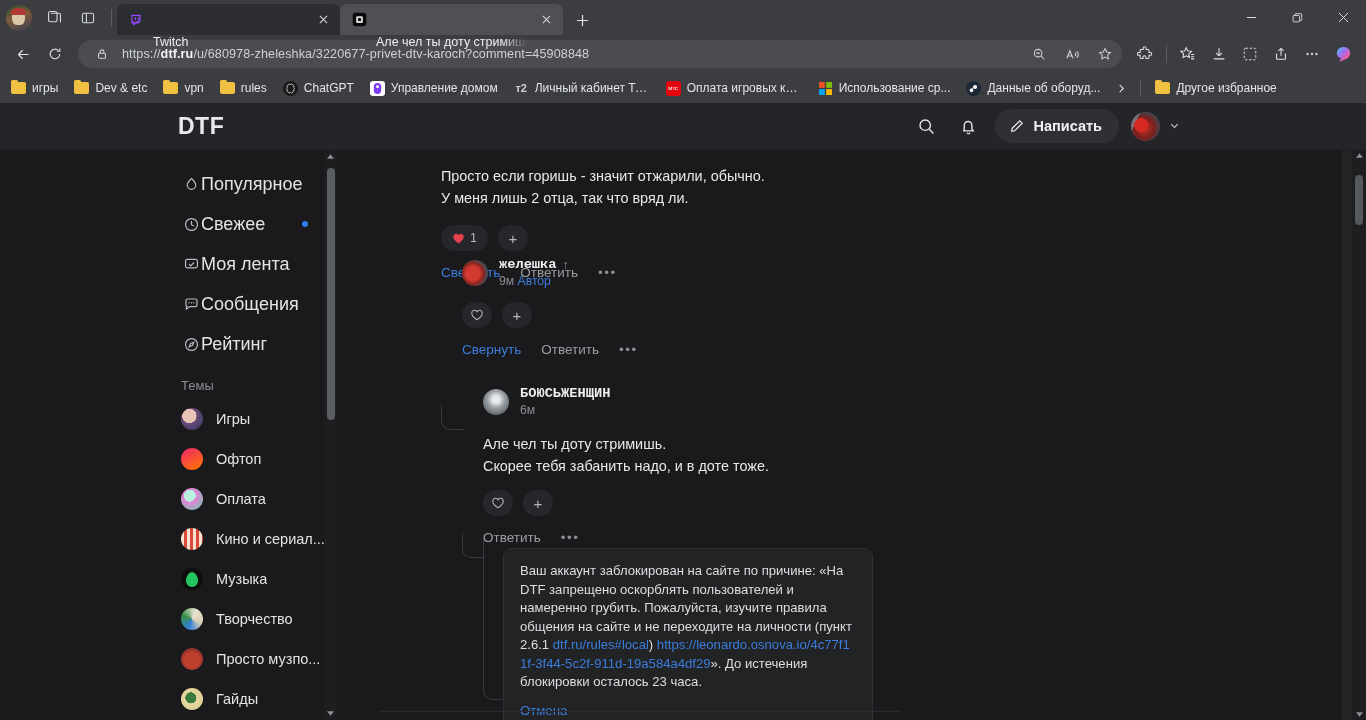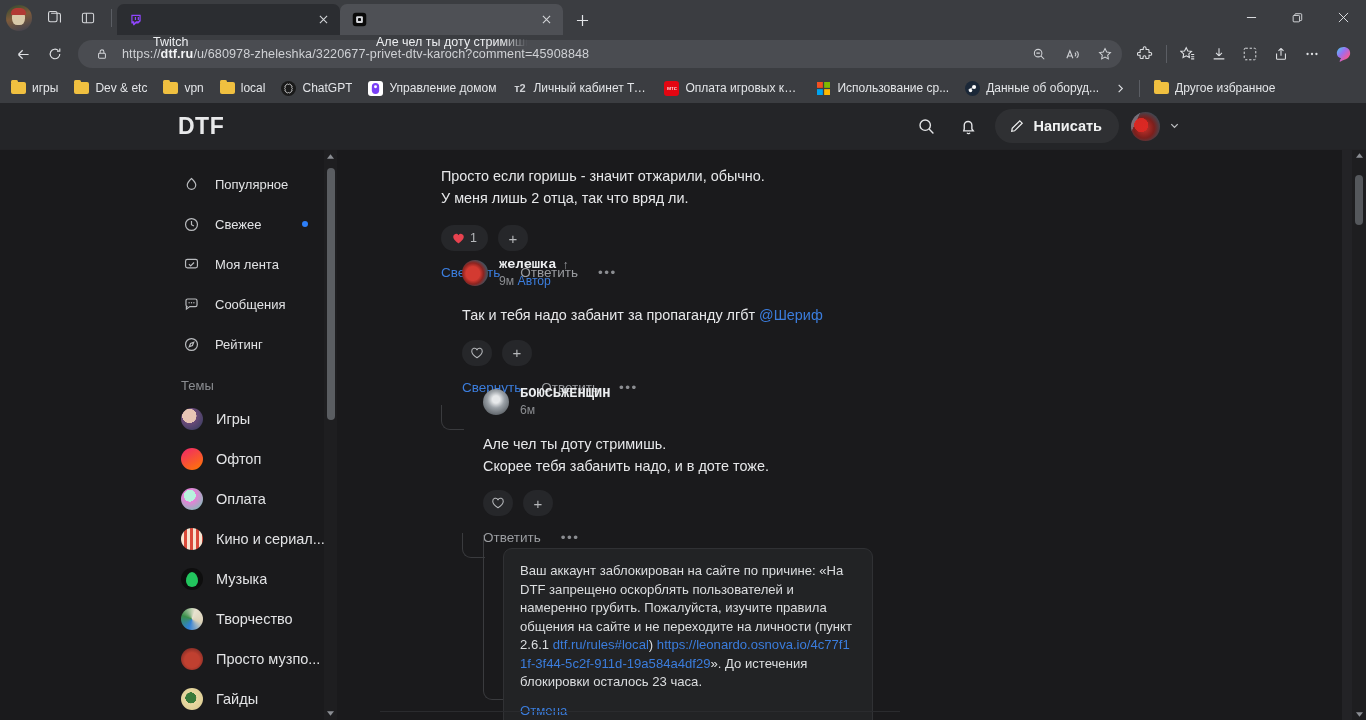--- a/index.html
+++ b/index.html
@@ -110,21 +110,21 @@
      linear-gradient(115deg, rgba(140,160,175,.55) 0 22%, transparent 23%);}
   .chev { color:#bfc1c4; font-size:11px; }
 
   .page-body { position:relative; height: 570px; }
 
   
   .sidebar {
     position:absolute; left:165px; top:0; width:170px; height:570px; overflow:hidden;
     background:#1a1a1c;
   }
-  .nav-item { display:flex; align-items:center; gap:14px; height:40px; padding-left:16px; color:#e2e3e5; font-size:13px; position:relative;}
+  .nav-item { display:flex; align-items:center; height:40px; padding-left:16px; color:#e2e3e5; font-size:18px; position:relative;}
   .nav-item .ic { width:20px;height:20px;flex:none;display:flex;align-items:center;justify-content:center;color:#b9bbbe;}
   .nav-dot { position:absolute; right:27px; width:6px;height:6px;border-radius:50%;background:#2d7ff9;}
   .nav-section { padding: 14px 0 6px 16px; font-size:13px; color:#8b8d91; }
   .topic-item { display:flex; align-items:center; gap:13px; height:40px; padding-left:16px; color:#e2e3e5; font-size:14.5px;}
   .topic-ava { width:22px;height:22px;border-radius:50%;flex:none;}
   .topic-label { white-space:nowrap; overflow:hidden; text-overflow:ellipsis; max-width:118px;}
 
   .sb-scroll { position:absolute; left:324px; top:0; width:13px; height:570px; background:#1e1e20; }
   .sb-arrow { height:13px; display:flex; align-items:center; justify-content:center; color:#707378; font-size:7px;}
   .sb-thumb { position:absolute; left:2.5px; top:18px; width:8px; height:252px; background:#5a5d61; border-radius:4px;}
@@ -342,21 +342,21 @@
     <div class="bm">
       <span class="bm-folder"></span>
       <span class="bm-label">Dev &amp; etc</span>
     </div>
     <div class="bm">
       <span class="bm-folder"></span>
       <span class="bm-label">vpn</span>
     </div>
     <div class="bm">
       <span class="bm-folder"></span>
-      <span class="bm-label">local</span>
+      <span class="bm-label">rules</span>
     </div>
     <div class="bm">
       <span class="bm-ico" style="background:#1a1a1a;border-radius:50%;">
         <svg width="11" height="11" viewBox="0 0 16 16" fill="none" stroke="#fff" stroke-width="1">
             <path d="M8 2.2a2 2 0 0 1 3.5 1.2 2 2 0 0 1 1.2 3.1 2 2 0 0 1 0 3 2 2 0 0 1-1.2 3.1A2 2 0 0 1 8 13.8a2 2 0 0 1-3.5-1.2 2 2 0 0 1-1.2-3.1 2 2 0 0 1 0-3 2 2 0 0 1 1.2-3.1A2 2 0 0 1 8 2.2z"></path>
           </svg>
       </span>
       <span class="bm-label">ChatGPT</span>
     </div>
     <div class="bm">
@@ -588,23 +588,20 @@
               <span style="display:flex;align-items:center;gap:6px;">
                 <span class="usr-name">желешка</span>
                 <span class="arrow-up">↑</span>
               </span>
               <span class="usr-meta" style="display:block;">
                 <span>9м</span>
                 <span class="author">Автор</span>
               </span>
             </span>
           </div>
-          <div class="c-text" style="margin-top:17px;">
-            <span>Так и тебя надо забанит за пропаганду лгбт </span><span class="lnk-blue">@Шериф</span>
-          </div>
           <div class="act-row" style="margin-top:14px;">
             <div class="pill plus">
               <span style="display:flex;">
                 <svg width="14" height="14" viewBox="0 0 16 16" fill="none" stroke="#b6b8bb" stroke-width="1.2">
                     <path d="M8 13.4S2 9.7 2 5.9A3.2 3.2 0 0 1 8 4.2a3.2 3.2 0 0 1 6 1.7c0 3.8-6 7.5-6 7.5z"></path>
                   </svg>
               </span>
             </div>
             <div class="pill plus">
                 <span>+</span>

